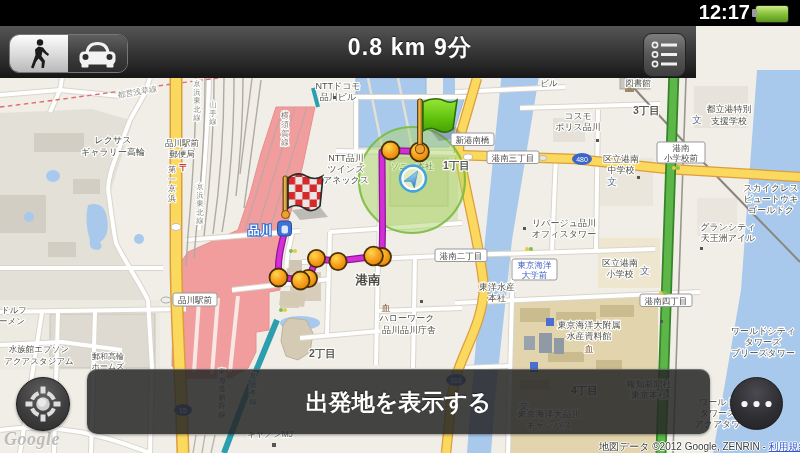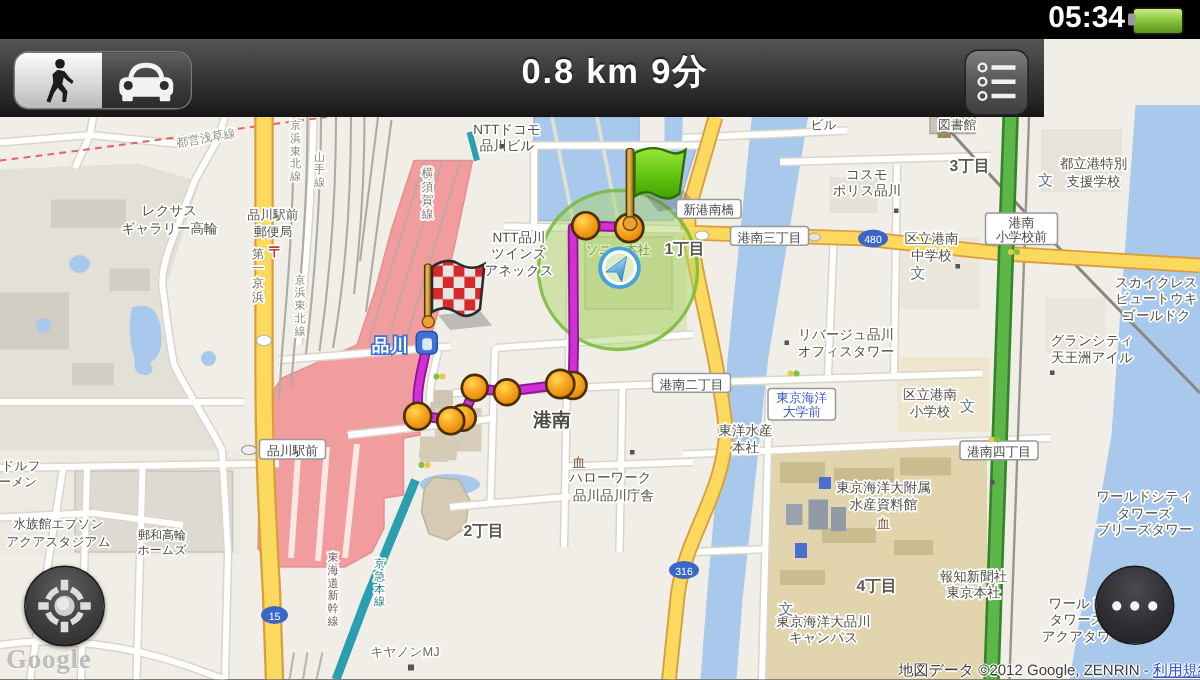--- a/index.html
+++ b/index.html
@@ -13,21 +13,21 @@
 #toggle{position:absolute;left:9px;top:8px;width:117px;height:37px;border-radius:10px;background:#333;border:1px solid #777;box-shadow:inset 0 1px 2px rgba(0,0,0,.7);overflow:hidden;}
 #segwalk{position:absolute;left:0;top:0;width:58px;height:37px;background:linear-gradient(#fdfdfd,#d9d9d9 55%,#b9b9b9);}
 #segcar{position:absolute;left:58px;top:0;width:59px;height:37px;background:linear-gradient(#5f5f5f,#3c3c3c 55%,#2c2c2c);}
 #navtitle{position:absolute;left:10px;top:6px;width:800px;text-align:center;color:#fff;font-size:23px;letter-spacing:1.2px;font-weight:bold;text-shadow:0 -1px 1px rgba(0,0,0,.6);}
 #listbtn{position:absolute;right:10px;top:7px;width:41px;height:42px;border-radius:9px;background:linear-gradient(#7d7d7d,#565656 50%,#3e3e3e);border:1px solid #222;}
 #mapsvg{position:absolute;left:0;top:0;z-index:1;}
 #bottombar{position:absolute;left:87px;top:369px;width:623px;height:65px;border-radius:10px;background:rgba(38,38,38,0.86);box-shadow:inset 0 1px 0 rgba(255,255,255,.25),0 1px 3px rgba(0,0,0,.4);z-index:20;}
 #bottombar .txt{position:absolute;left:0;top:18px;width:100%;text-align:center;color:#fff;font-size:23px;font-weight:bold;text-shadow:0 -1px 1px rgba(0,0,0,.5);}
 #locbtn{position:absolute;left:16px;top:377px;width:52px;height:52px;border-radius:50%;background:radial-gradient(circle at 50% 30%,#606060,#3e3e3e 55%,#2b2b2b);border:1px solid #1b1b1b;box-shadow:0 1px 3px rgba(0,0,0,.45);z-index:21;}
 #morebtn{position:absolute;left:730px;top:377px;width:51px;height:51px;border-radius:50%;background:radial-gradient(circle at 50% 30%,#4a4a50,#2e2e33 55%,#202024);border:1px solid #1b1b1b;z-index:21;}
-#glogo{position:absolute;left:4px;top:429px;z-index:15;font-family:"Liberation Serif",serif;font-size:18px;font-weight:bold;color:rgba(125,125,125,0.5);text-shadow:0 1px 0 rgba(255,255,255,.85);letter-spacing:0.5px;}
+#glogo{position:absolute;left:4px;top:429px;z-index:15;font-family:"Liberation Serif",serif;font-size:18px;font-weight:bold;color:rgba(125,125,125,0.5);text-shadow:0 1px 0 rgba(255,255,255,.85);letter-spacing:0.5px;font-style:italic;}
 #copyr{position:absolute;left:599px;top:440px;z-index:15;font-size:10px;color:#3c3c3c;white-space:nowrap;text-shadow:1px 0 0 #fff,-1px 0 0 #fff,0 1px 0 #fff,0 -1px 0 #fff;}
 #copyr a{color:#3355cc;text-decoration:underline;}
 </style>
 </head>
 <body>
 <div id="app">
 
 <svg id="mapsvg" width="800" height="453" viewBox="0 0 800 453">
 <defs>
 <radialGradient id="dotg" cx="38%" cy="32%" r="75%">
@@ -527,21 +527,21 @@
         <rect x="637" y="176" width="3" height="3"></rect>
         <rect x="700" y="247" width="3" height="3"></rect>
         <rect x="660" y="320" width="3" height="3"></rect>
         <rect x="420" y="300" width="3" height="3"></rect>
         <rect x="272" y="443" width="4" height="4"></rect>
 </g>
 </svg>
 
 <div id="statusbar">
 
-<div id="clock">05:34</div>
+<div id="clock">12:17</div>
 
 <div id="batt"></div>
       <div id="battnub"></div>
 </div>
 
 <div id="navbar">
 
 <div id="toggle">
 
 <div id="segwalk"><svg width="58" height="37" viewBox="0 0 58 37">
@@ -570,20 +570,23 @@
             <circle cx="11" cy="11" r="2.6" fill="none" stroke="#f0f0f0" stroke-width="1.6"></circle>
             <circle cx="11" cy="20.5" r="2.6" fill="none" stroke="#f0f0f0" stroke-width="1.6"></circle>
             <circle cx="11" cy="30" r="2.6" fill="none" stroke="#f0f0f0" stroke-width="1.6"></circle>
             <rect x="17" y="9.5" width="16" height="3" fill="#f0f0f0"></rect>
             <rect x="17" y="19" width="16" height="3" fill="#f0f0f0"></rect>
             <rect x="17" y="28.5" width="16" height="3" fill="#f0f0f0"></rect>
           </g>
         </svg></div>
 </div>
 
+<div id="bottombar">
+      <div class="txt">出発地を表示する</div>
+    </div>
 
 <div id="locbtn"><svg width="52" height="52" viewBox="0 0 52 52">
         <g stroke="#dedede" fill="none" stroke-width="4">
           <path d="M36.94,30.42 A11.8,11.8 0 0 1 30.42,36.94"></path>
           <path d="M21.58,36.94 A11.8,11.8 0 0 1 15.06,30.42"></path>
           <path d="M15.06,21.58 A11.8,11.8 0 0 1 21.58,15.06"></path>
           <path d="M30.42,15.06 A11.8,11.8 0 0 1 36.94,21.58"></path>
           <line x1="26" y1="8.5" x2="26" y2="15.5" stroke-width="5"></line>
           <line x1="26" y1="36.5" x2="26" y2="43.5" stroke-width="5"></line>
           <line x1="8.5" y1="26" x2="15.5" y2="26" stroke-width="5"></line>

